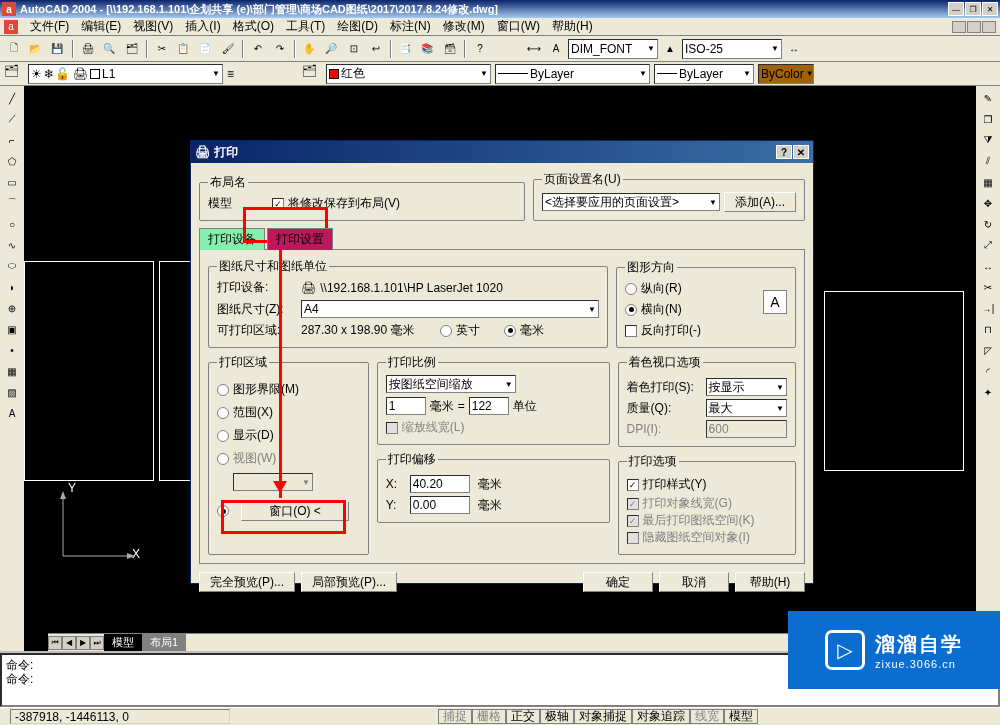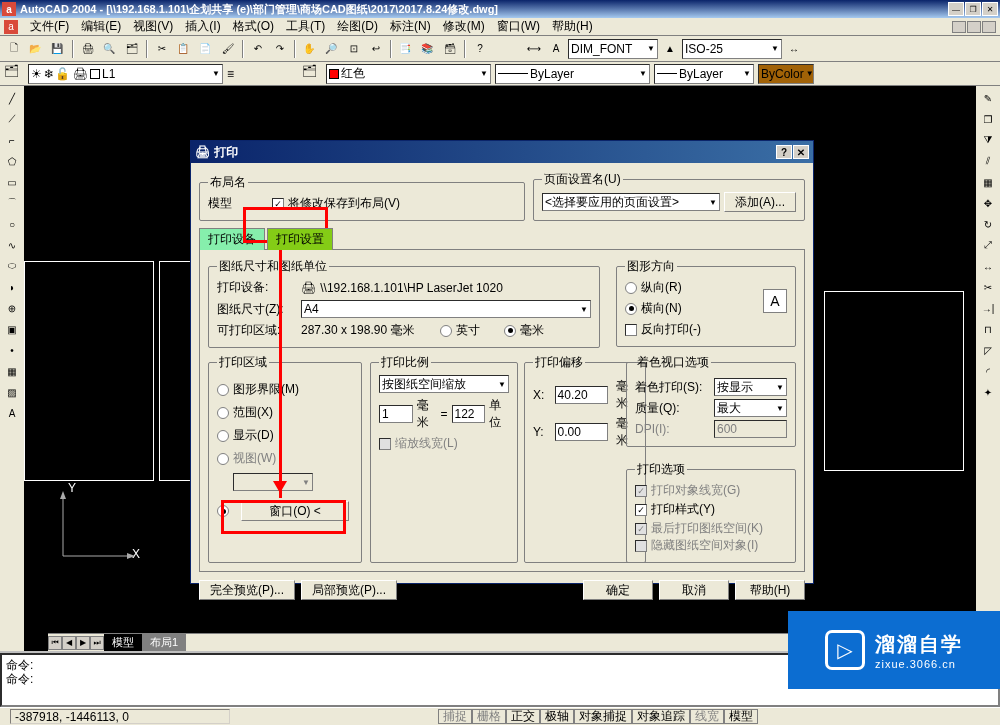--- a/index.html
+++ b/index.html
@@ -69,21 +69,21 @@
 .inp { background: #fff; border: 1px inset #808080; height: 18px; padding: 0 2px; display: flex; align-items: center; }
 .inp .dd { margin-left: auto; font-size: 8px; }
 .btn { background: #ece9d8; border: 1px solid #808080; border-top-color: #fff; border-left-color: #fff; height: 20px; padding: 0 10px; display: inline-flex; align-items: center; justify-content: center; cursor: default; }
 .radio { width: 12px; height: 12px; border: 1px solid #808080; border-radius: 50%; background: #fff; display: inline-flex; align-items: center; justify-content: center; }
 .radio.on::after { content: ""; width: 5px; height: 5px; background: #000; border-radius: 50%; }
 .check { width: 12px; height: 12px; border: 1px inset #808080; background: #fff; display: inline-flex; align-items: center; justify-content: center; font-size: 9px; }
 .check.on::after { content: "✓"; }
 .check.dis { background: #e0e0e0; color: #808080; }
 .tab-strip { display: flex; gap: 2px; margin-top: 6px; }
 .tab-strip .t { border: 1px solid #808080; border-bottom: none; background: #86efac; padding: 2px 8px; position: relative; top: 1px; }
-.tab-strip .t.active { background: #84cc16; z-index: 2; }
+.tab-strip .t.active { background: #be185d; z-index: 2; }
 
 .red-box { border: 3px solid #ff0000; position: absolute; }
 .red-arrow { position: absolute; left: 277px; top: 243px; height: 263px; width: 3px; background: #ff0000; }
 .red-arrow::after { content: ""; position: absolute; bottom: -2px; left: -6px; border: 7px solid transparent; border-top: 12px solid #ff0000; }
 
 .dis-text { color: #808080; }
 
 
 .watermark { position: absolute; right: 0; bottom: 36px; width: 212px; height: 78px; background: #0c6dd1; color: #fff; display: flex; align-items: center; justify-content: center; gap: 10px; }
 .watermark .play { width: 40px; height: 40px; border: 3px solid #fff; border-radius: 7px; display: flex; align-items: center; justify-content: center; font-size: 20px; }
@@ -314,21 +314,21 @@
         </div>
       </fieldset>
     </div>
 
     <div class="tab-strip">
       <div class="t">打印设备</div>
       <div class="t active">打印设置</div>
     </div>
 
     <div style="border:1px solid #808080;padding:8px;display:flex;flex-direction:column;gap:6px">
-      <div class="row" style="gap:16px;align-items:flex-start">
+      <div class="row" style="gap:8px;align-items:flex-end">
         <fieldset style="flex:1">
           <legend>图纸尺寸和图纸单位</legend>
           <div class="row" style="margin-bottom:4px">
               <span style="width:80px">打印设备:</span>
               <span>🖨</span>
               <span>\\192.168.1.101\HP LaserJet 1020</span>
             </div>
           <div class="row" style="margin-bottom:4px">
               <span style="width:80px">图纸尺寸(Z):</span>
               <div class="inp" style="flex:1">
@@ -388,21 +388,21 @@
             </label>
           <div class="inp dis-text" style="width:80px;margin-left:16px;background:#ece9d8">
               <span class="dd" style="margin-left:auto">▼</span>
             </div>
           <label class="row" style="margin:10px 0 2px">
               <span class="radio on"></span>
             <div class="btn" style="width:108px;margin-left:8px">窗口(O) &lt;</div>
           </label>
         </fieldset>
 
-        <div style="width:248px;display:flex;flex-direction:row;gap:6px">
+        <div style="width:248px;display:flex;flex-direction:column;gap:6px">
           <fieldset>
             <legend>打印比例</legend>
             <div class="inp" style="width:130px;margin-bottom:4px">
                 <span>按图纸空间缩放</span>
                 <span class="dd">▼</span>
               </div>
             <div class="row" style="gap:4px">
               <div class="inp" style="width:40px">1</div>
               <span>毫米</span>
               <span>=</span>
@@ -422,45 +422,45 @@
                 <span style="margin-left:4px">毫米</span>
               </div>
             <div class="row">
                 <span style="width:20px">Y:</span>
                 <div class="inp" style="width:60px">0.00</div>
                 <span style="margin-left:4px">毫米</span>
               </div>
           </fieldset>
         </div>
 
-        <div style="width:190px;display:flex;flex-direction:column;gap:14px">
+        <div style="width:190px;display:flex;flex-direction:column;gap:6px">
           <fieldset>
             <legend>着色视口选项</legend>
             <div class="row" style="margin:3px 0">
                 <span style="width:75px">着色打印(S):</span>
                 <div class="inp" style="flex:1">按显示<span class="dd" style="margin-left:auto">▼</span></div>
               </div>
             <div class="row" style="margin:3px 0">
                 <span style="width:75px">质量(Q):</span>
                 <div class="inp" style="flex:1">最大<span class="dd" style="margin-left:auto">▼</span></div>
               </div>
             <div class="row dis-text">
                 <span style="width:75px">DPI(I):</span>
                 <div class="inp" style="flex:1;background:#ece9d8">600</div>
               </div>
           </fieldset>
           <fieldset>
             <legend>打印选项</legend>
+            <label class="row" style="margin:2px 0">
+                <span class="check on"></span>
+                <span>打印样式(Y)</span>
+              </label>
             <label class="row dis-text">
                 <span class="check dis on"></span>
                 <span>打印对象线宽(G)</span>
-              </label>
-            <label class="row" style="margin:2px 0">
-                <span class="check on"></span>
-                <span>打印样式(Y)</span>
               </label>
             <label class="row dis-text">
                 <span class="check dis on"></span>
                 <span>最后打印图纸空间(K)</span>
               </label>
             <label class="row dis-text">
                 <span class="check dis"></span>
                 <span>隐藏图纸空间对象(I)</span>
               </label>
           </fieldset>

